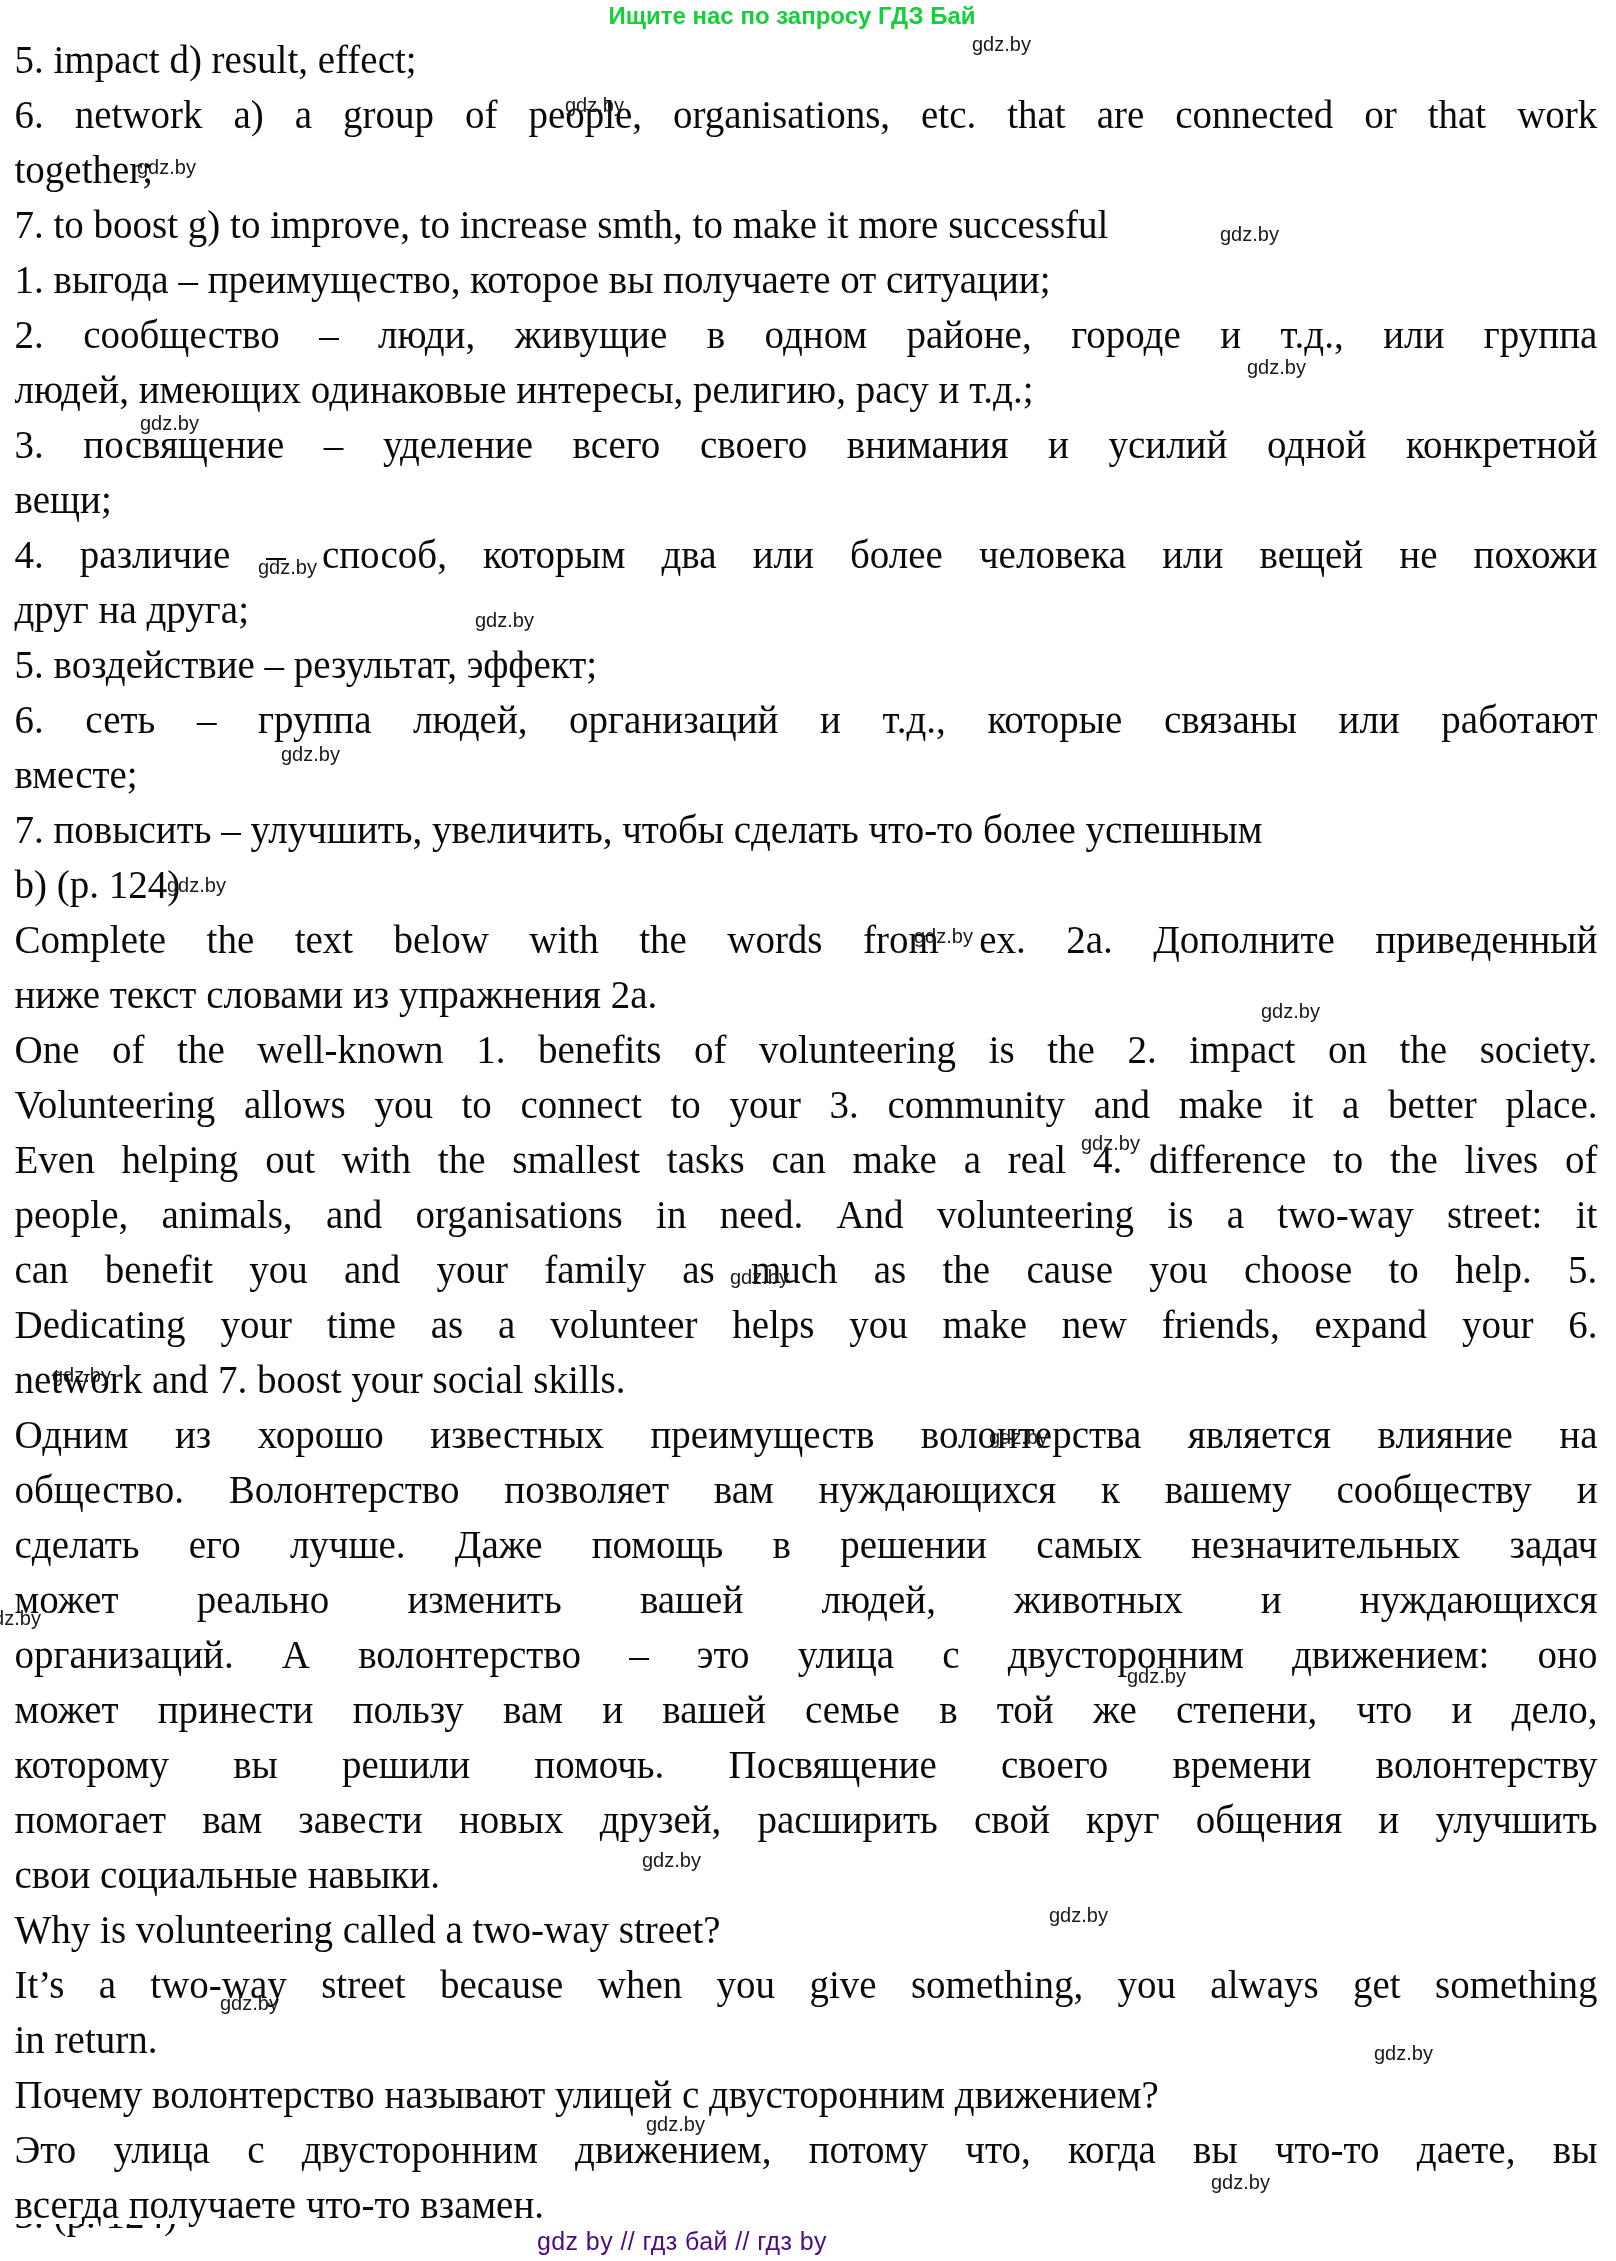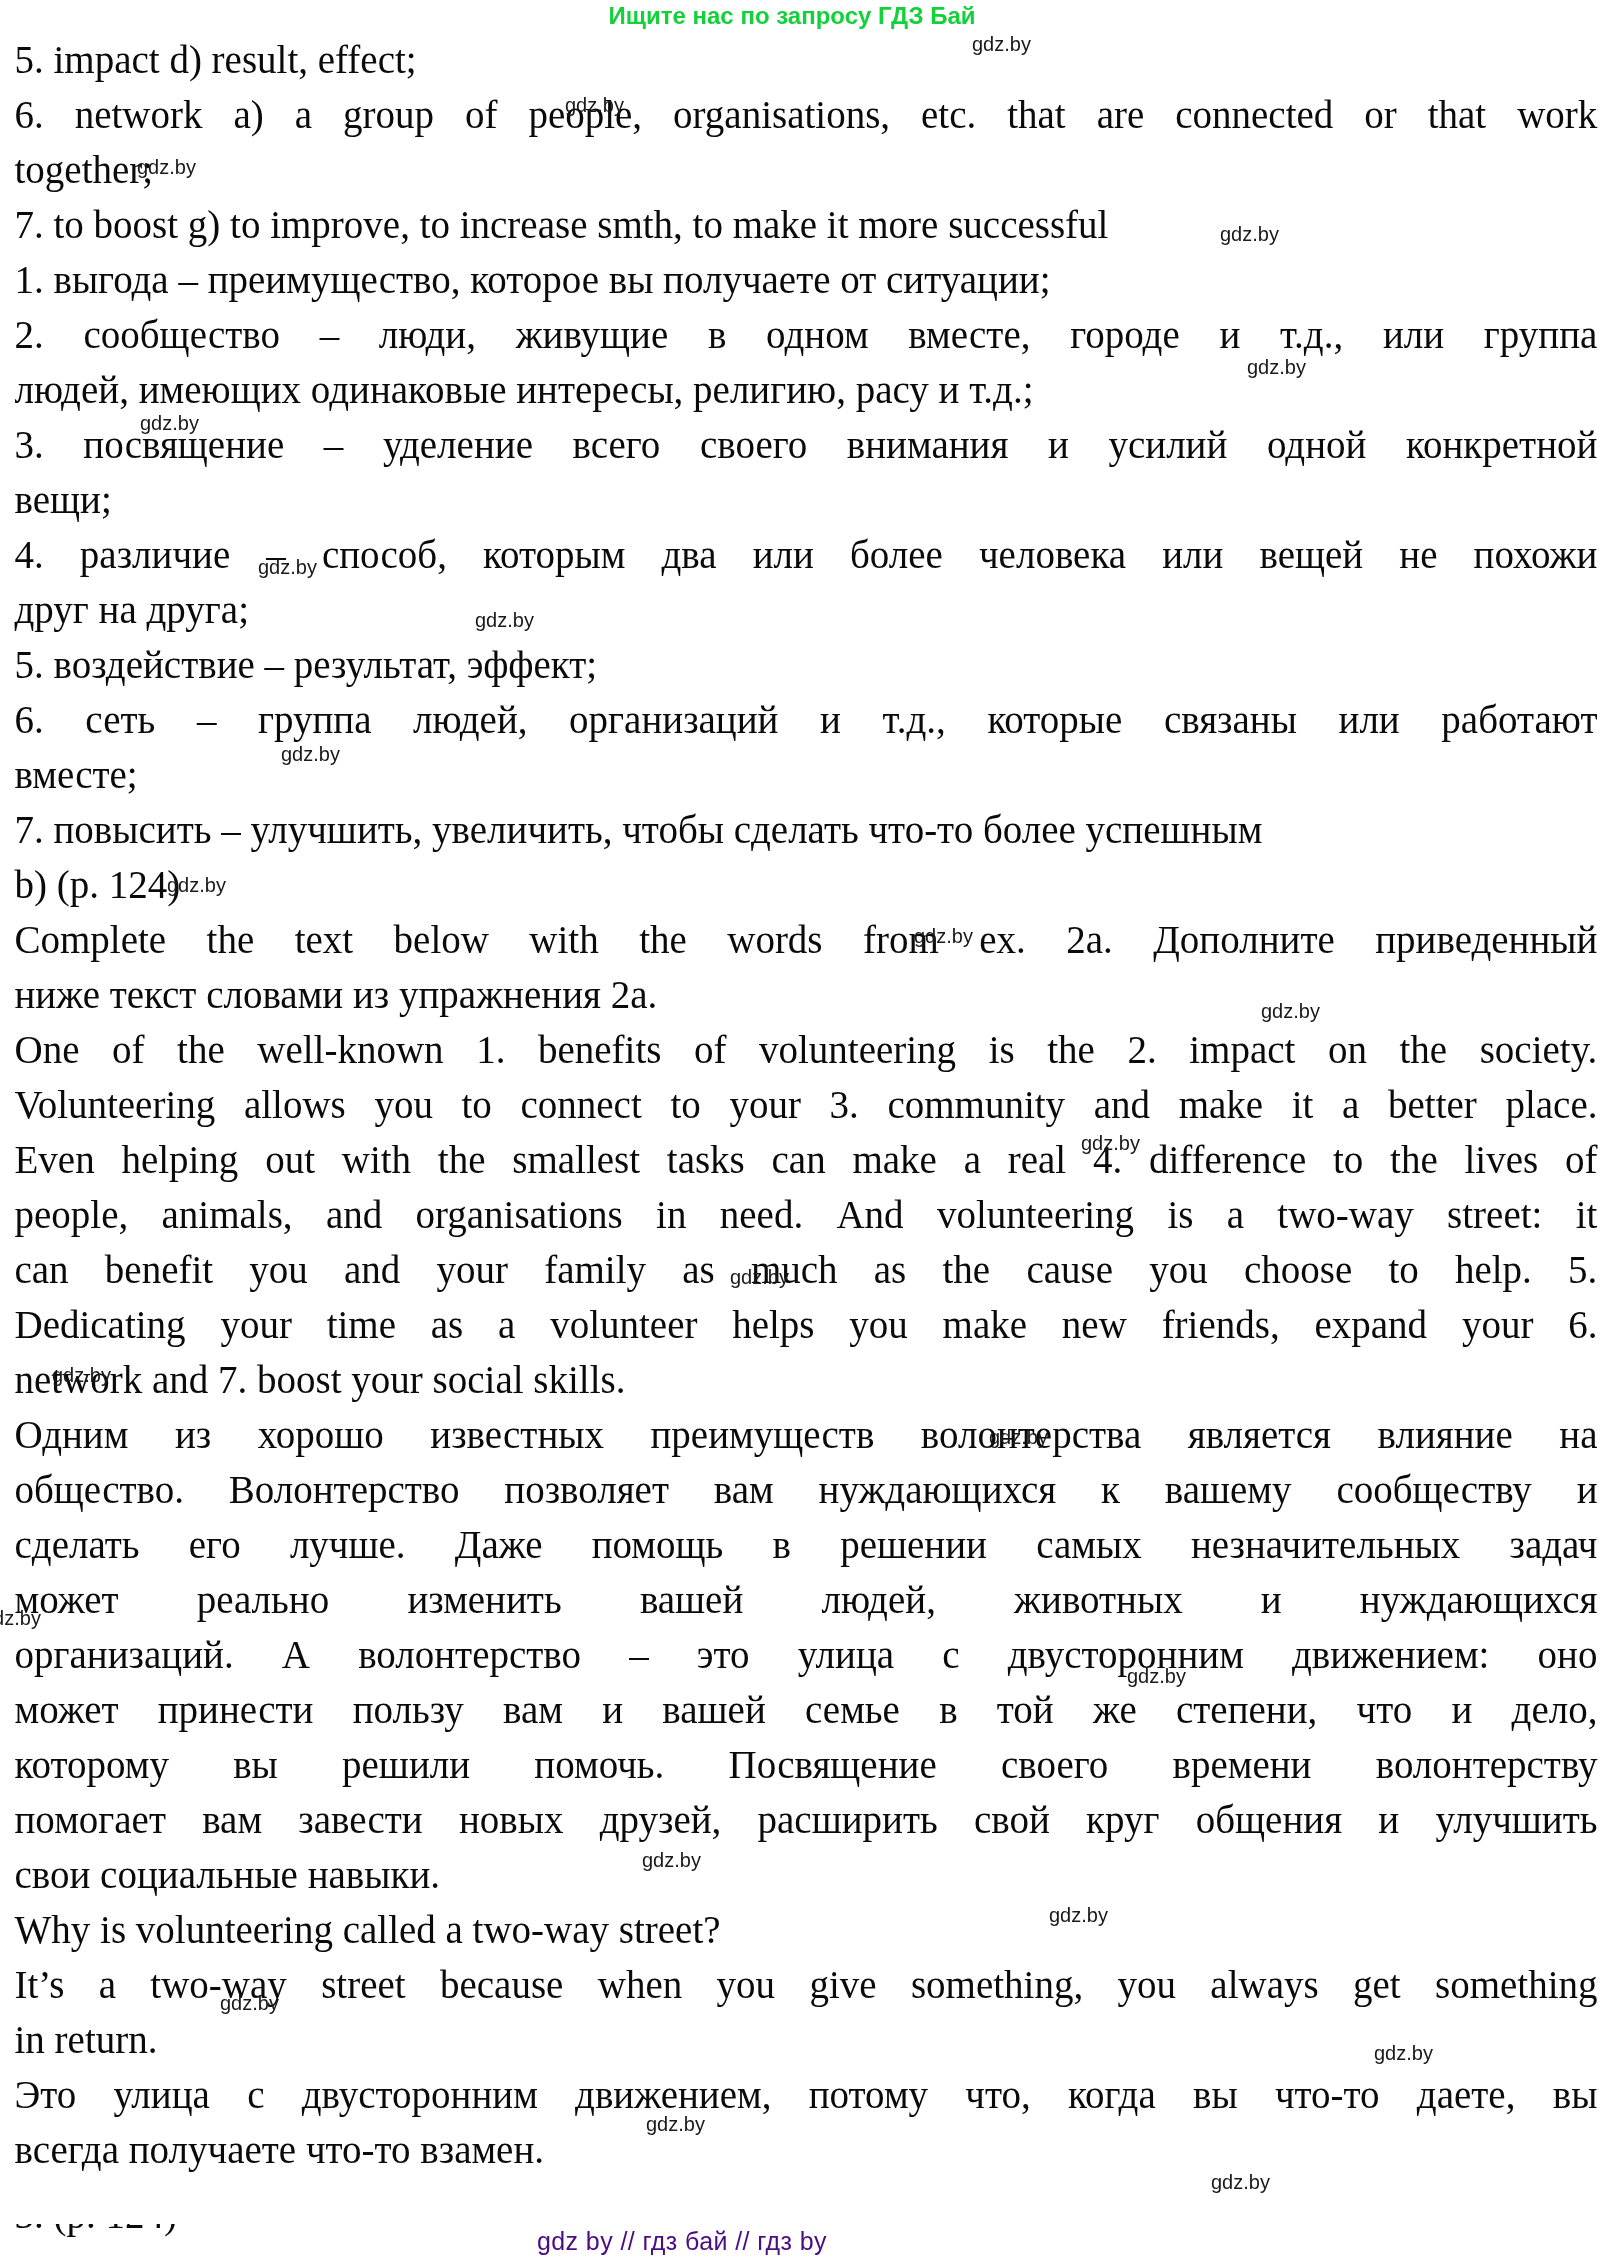--- a/index.html
+++ b/index.html
@@ -140,21 +140,21 @@
       </div>
       <div class="block">
         <div class="line just">
           <span>2.</span>
           <span>сообщество</span>
           <span>–</span>
           <span>люди,</span>
           <span>живущие</span>
           <span>в</span>
           <span>одном</span>
-          <span>вместе,</span>
+          <span>районе,</span>
           <span>городе</span>
           <span>и</span>
           <span>т.д.,</span>
           <span>или</span>
           <span>группа</span>
         </div>
         <div class="line lastline">людей, имеющих одинаковые интересы, религию, расу и т.д.;</div>
       </div>
       <div class="block">
         <div class="line just">
@@ -449,20 +449,23 @@
           <span>when</span>
           <span>you</span>
           <span>give</span>
           <span>something,</span>
           <span>you</span>
           <span>always</span>
           <span>get</span>
           <span>something</span>
         </div>
         <div class="line lastline">in return.</div>
+      </div>
+      <div class="block">
+        <div class="line">Почему волонтерство называют улицей с двусторонним движением?</div>
       </div>
       <div class="block">
         <div class="line just">
           <span>Это</span>
           <span>улица</span>
           <span>с</span>
           <span>двусторонним</span>
           <span>движением,</span>
           <span>потому</span>
           <span>что,</span>

